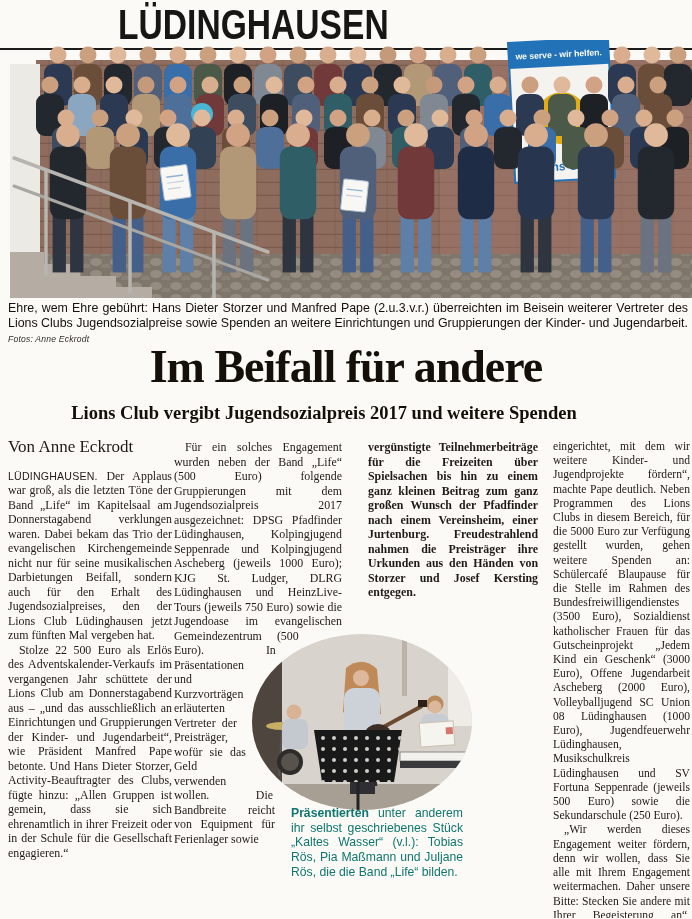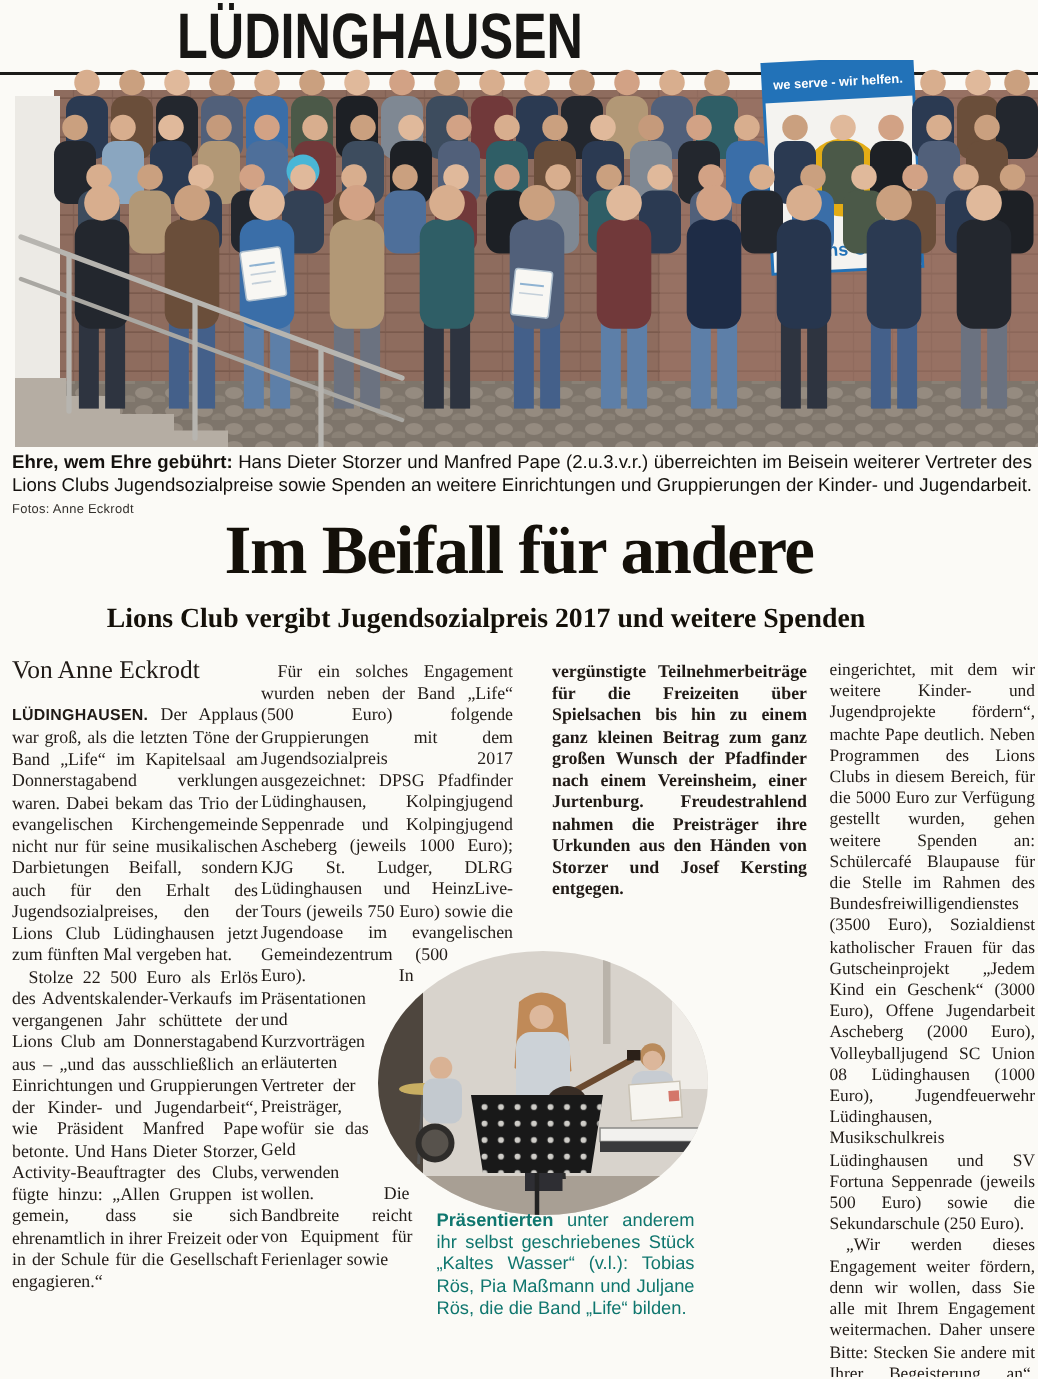--- a/index.html
+++ b/index.html
@@ -13,40 +13,40 @@
             transform-origin:left top;letter-spacing:0px;white-space:nowrap;margin:0;}
   .mast-rule{left:0;top:48px;width:692px;height:2px;background:#1b1b19;}
 
   
   .top-photo{left:10px;top:40px;width:682px;height:258px;margin:0;}
   .top-photo svg{display:block;}
 
   
   .photo-caption{left:8px;top:301px;width:680px;margin:0;font-family:"Liberation Sans",sans-serif;
       font-size:12.4px;line-height:15.2px;color:#14110e;text-align:justify;}
-  .photo-caption b{font-weight:700;margin-top:40px;}
-  .credit{font-size:8.6px;letter-spacing:.2px;color:#33302c;}
+  .photo-caption b{font-weight:400;margin-top:40px;}
+  .credit{font-size:8.6px;letter-spacing:.2px;color:#33302c;font-style:italic;}
 
   
   .headline{left:0;top:342px;width:692px;margin:0;text-align:center;font-weight:700;
       font-size:46px;line-height:50px;letter-spacing:-1px;color:#141009;}
   .subheadline{left:0;top:402px;width:648px;margin:0;text-align:center;font-weight:700;
       font-size:18.5px;line-height:22px;color:#141009;}
 
   
   .col{position:absolute;top:440px;height:478px;overflow:hidden;text-align:justify;
        font-size:11.9px;line-height:14.5px;hyphens:auto;-webkit-hyphens:auto;}
   .col p{margin:0;}
   .col p.indent{text-indent:11px;}
   .col1{left:8px;width:164px;}
   .col2{left:174px;width:168px;}
   .col3{left:368px;width:170px;font-weight:bold;}
   .col4{left:553px;width:137px;font-size:11.6px;line-height:14.2px;}
   .byline{margin:0 0 14px 0;font-size:17px;}
-  .lead-in{font-family:"Liberation Sans",sans-serif;font-weight:700;font-size:10.6px;letter-spacing:.2px;}
+  .lead-in{font-family:"Liberation Sans",sans-serif;font-weight:400;font-size:10.6px;letter-spacing:.2px;}
 
   
   .wrapR{float:right;width:106px;height:456px;shape-margin:4px;
      shape-outside:polygon(106px 194px,60px 208px,25px 233px,5px 282px,25px 331px,47px 352px,43px 366px,43px 455px,106px 455px);}
   .wrapL{float:left;width:106px;height:456px;shape-margin:4px;
      shape-outside:polygon(0px 194px,54px 208px,85px 233px,104px 282px,85px 331px,58px 352px,95px 366px,95px 455px,0px 455px);}
 
   
   .oval-photo{left:252px;top:634px;width:220px;height:176px;margin:0;}
   .inline-caption{left:291px;top:806px;width:172px;margin:0;font-family:Liberation Sans, sans-serif;

